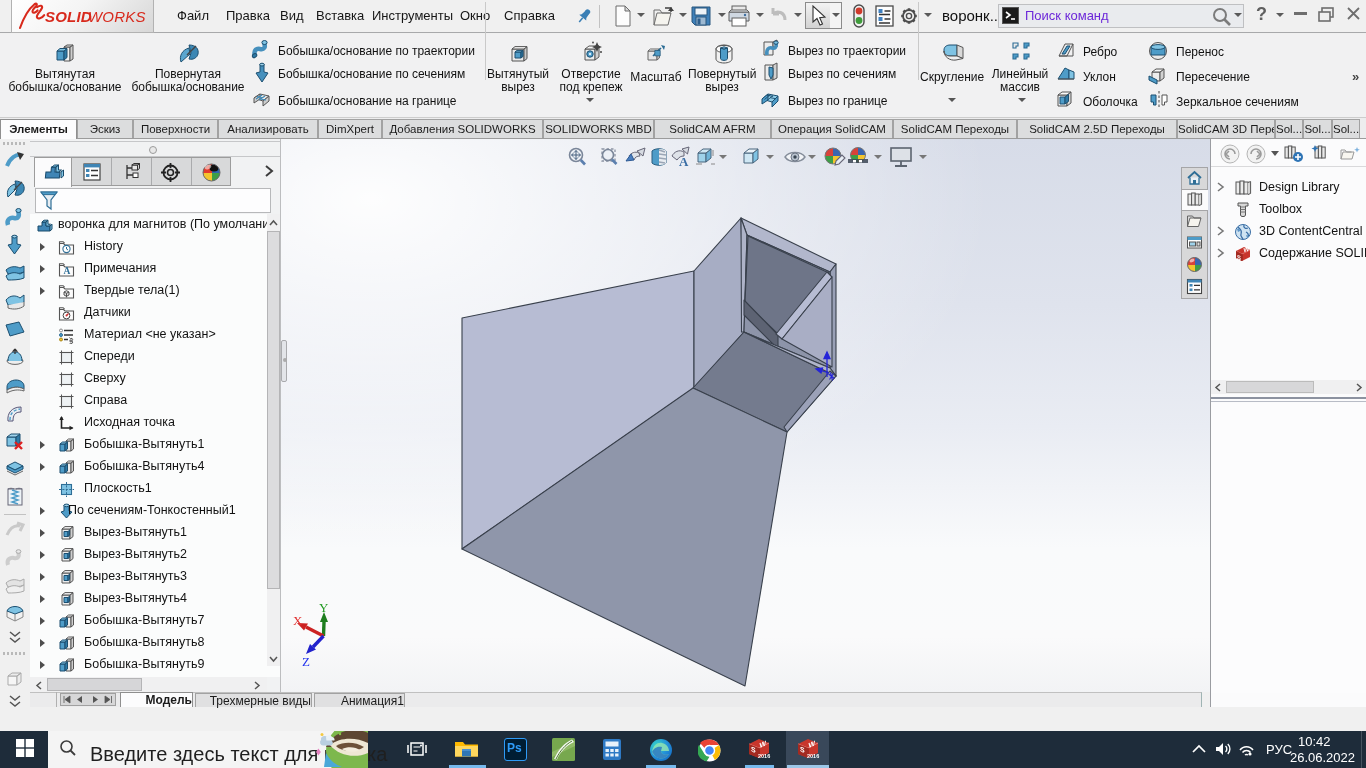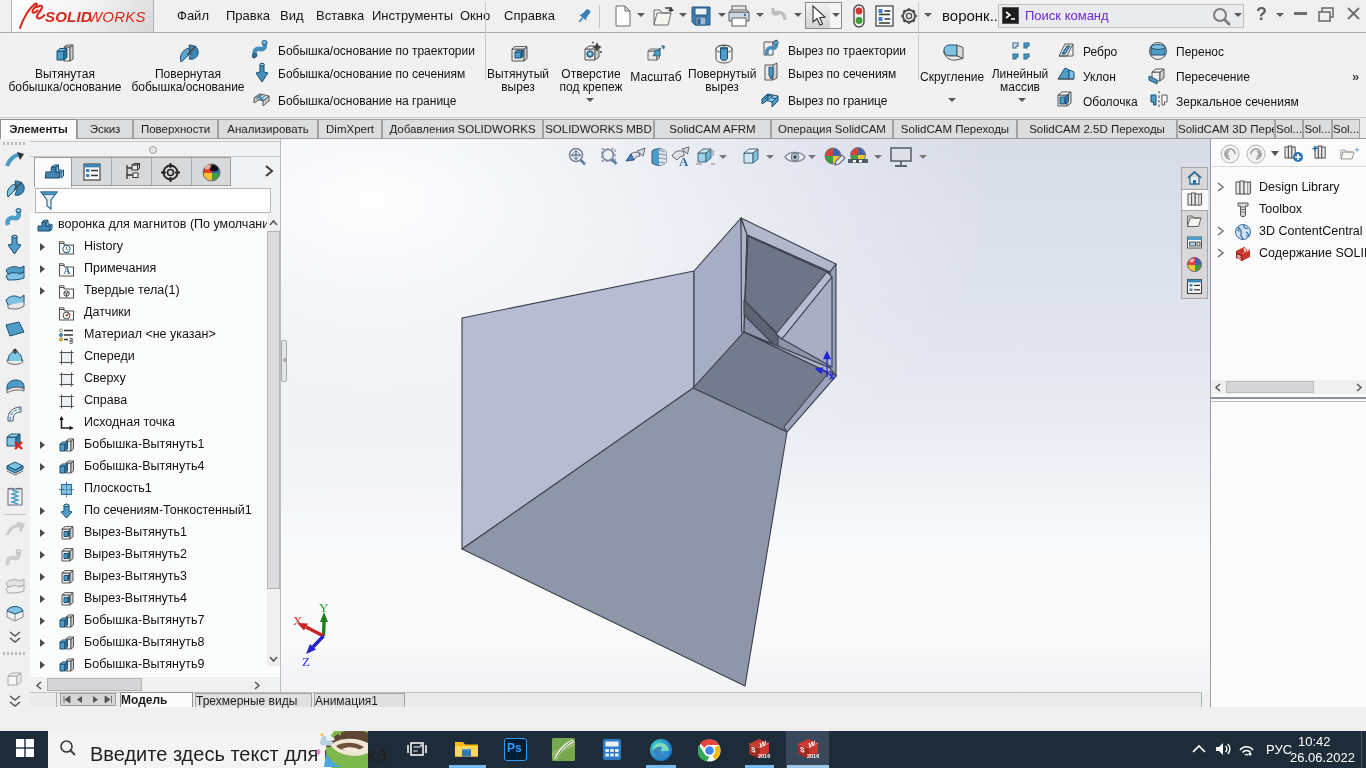--- a/index.html
+++ b/index.html
@@ -26,21 +26,21 @@
 #fmpanel{position:absolute;left:30px;top:139px;width:251px;height:553px;background:#f1f2f3}
 #viewport{position:absolute;left:281px;top:139px;width:929px;height:553px;background:radial-gradient(ellipse 620px 360px at 90px 60px, rgba(255,255,255,0.95) 0%, rgba(255,255,255,0.55) 45%, rgba(255,255,255,0) 100%),linear-gradient(180deg,#d7dce8 0%,#dfe3ed 30%,#e9ecf3 52%,#f9fafb 74%,#fafafb 90%,#f2f3f5 100%)}
 #tpstrip{position:absolute;left:0;top:0;width:0;height:0}
 #taskpane{position:absolute;left:1210px;top:139px;width:156px;height:568px;background:#fbfbfc;border-left:1px solid #9a9ca1}
 .tprow{position:absolute;left:1259px;font-size:12.5px;color:#121212;white-space:nowrap}
 
 .trow{position:absolute;left:34px;font-size:12.5px;color:#121212;white-space:nowrap}
 .exp{position:absolute;width:0;height:0;border-top:4px solid transparent;border-bottom:4px solid transparent;border-left:5px solid #4d4d4d}
 
 #bottabs{position:absolute;left:30px;top:692px;width:1172px;height:15px;background:#ebebec;border-top:1px solid #c0c0c0;border-right:1px solid #9fb4b4}
-.btab{position:absolute;top:0;height:15px;font-size:12px;text-align:left;line-height:14px;color:#1c1c1c;white-space:nowrap}
+.btab{position:absolute;top:0;height:15px;font-size:12px;text-align:right;line-height:14px;color:#1c1c1c;white-space:nowrap}
 #statusbar{position:absolute;left:0;top:707px;width:1366px;height:24px;background:#f0f0f0;border-top:1px solid #b9babc;font-size:12px;color:#141414}
 
 #taskbar{position:absolute;left:0;top:731px;width:1366px;height:37px;background:#1e2c3a}
 #tsearch{position:absolute;left:48px;top:731px;width:320px;height:37px;background:#f4f4f4;overflow:hidden}
 .tray{position:absolute;color:#ffffff;font-size:13px}
 </style></head>
 <body>
 <div id="page">
 
 <div id="titlebar"></div>
@@ -584,21 +584,21 @@
   <svg class="abs" style="left:58px;top:481px" width="17" height="17" viewBox="0 0 17 17">
           <rect x="3.5" y="3.5" width="10" height="10" fill="#7fc3e3" stroke="#2e6e96" stroke-width="1.1"></rect>
           <path d="M8.5 1 v15 M1 8.5 h15" stroke="#2e6e96" stroke-width="1" stroke-dasharray="2 1.4"></path>
         </svg>
   <div class="trow" style="left:84px;top:481px">Плоскость1</div>
   <div class="exp" style="left:40px;top:507px"></div>
   <svg class="abs" style="left:58px;top:503px" width="17" height="17" viewBox="0 0 17 17">
           <path d="M6 2 l5 0 0 6 3 1 -5.5 6 -5.5 -6 3 -1 z" fill="#4e9cc8" stroke="#1c4f70"></path>
           <ellipse cx="8.5" cy="2.4" rx="2.6" ry="1.3" fill="#9fd2ea" stroke="#1c4f70"></ellipse>
         </svg>
-  <div class="trow" style="left:84px;top:503px">По сечениям-Тонкостенный1</div>
+  <div class="trow" style="left:68px;top:503px">По сечениям-Тонкостенный1</div>
   <div class="exp" style="left:40px;top:529px"></div>
   <svg class="abs" style="left:58px;top:525px" width="17" height="17" viewBox="0 0 17 17">
           <path d="M4 4 l8 0 0 10 -8 0 z" fill="#ededed" stroke="#555"></path>
           <path d="M12 4 l3 -2.4 0 10 -3 2.4 z" fill="#cfcfcf" stroke="#555"></path>
           <path d="M4 4 l3 -2.4 8 0 -3 2.4 z" fill="#f7f7f7" stroke="#555"></path>
           <path d="M6 6.5 l4 0 0 5 -4 0 z" fill="#4e9cc8" stroke="#1c4f70"></path>
           <path d="M10 6.5 l1.6 -1.3 0 5 -1.6 1.3 z" fill="#2f7aa6" stroke="#1c4f70"></path>
         </svg>
   <div class="trow" style="left:84px;top:525px">Вырез-Вытянуть1</div>
   <div class="exp" style="left:40px;top:551px"></div>

